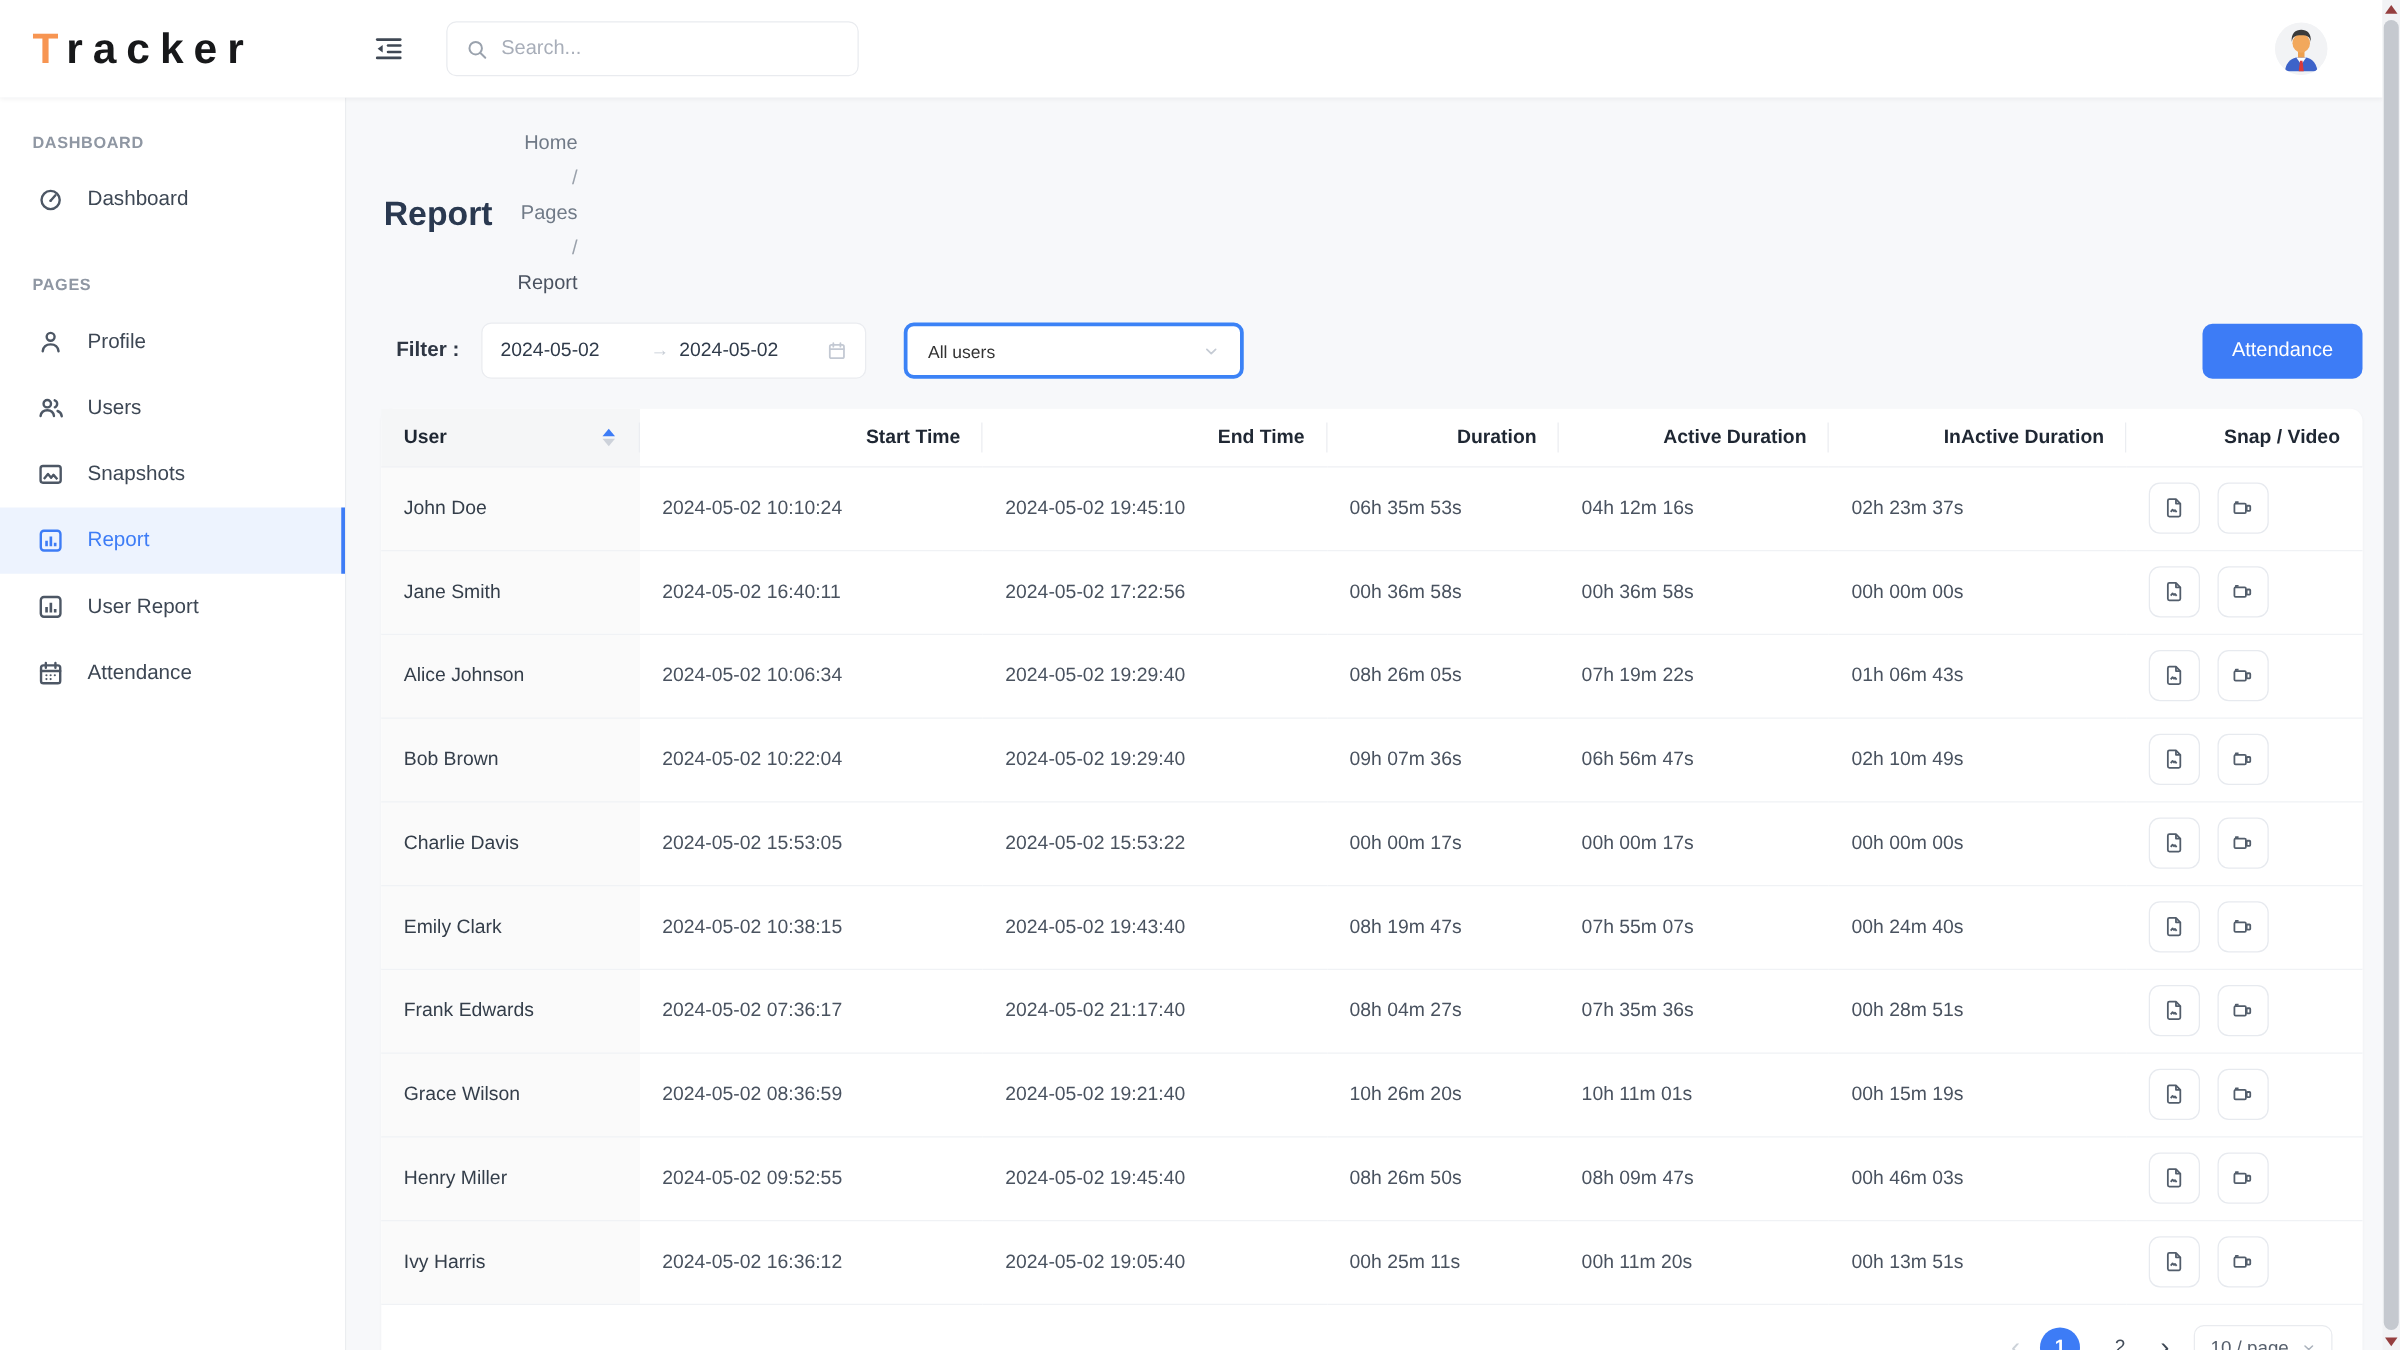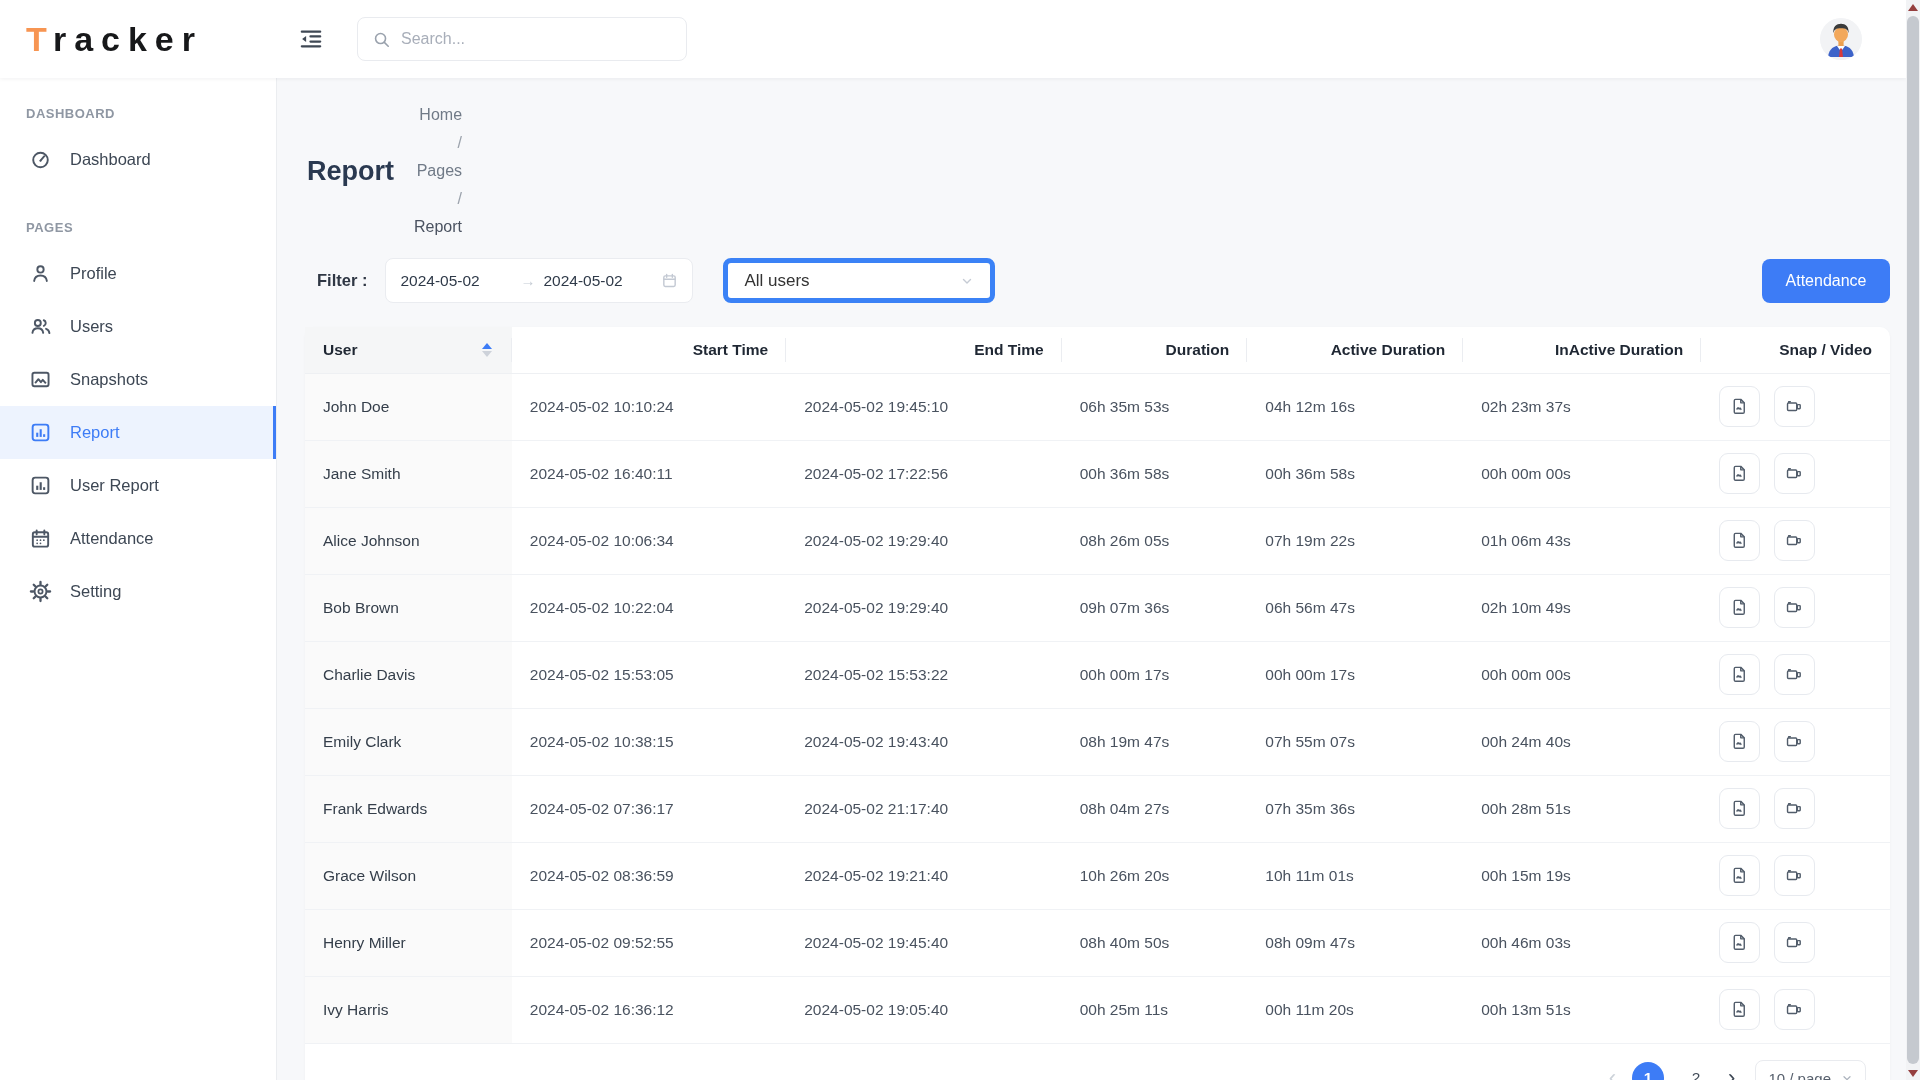--- a/index.html
+++ b/index.html
@@ -37,22 +37,22 @@
   .breadcrumb .sep { color:#9aa1ab; }
   .breadcrumb .current { color:#4a5260; }
 
   .filter-row { margin-top:22px; display:flex; align-items:center; }
   .filter-label { font-size:16.5px; font-weight:700; color:#2f3744; margin-left:12px; }
   .date-range { margin-left:18px; width:308px; height:45px; border:1px solid #eaecf0; border-radius:8px; background:#fff;
                 display:flex; align-items:center; padding:0 14px; }
   .date-range input { border:none; outline:none; width:112px; font-size:15.5px; color:#2f3a49; font-family:inherit; background:transparent; }
   .date-range .arrow { color:#c5cbd4; font-size:15px; margin:0 8px; }
   .date-range .cal { margin-left:auto; color:#c3c9d3; display:flex; cursor:pointer; }
-  .user-select { margin-left:30px; width:272px; height:45px; border:5px solid #3b82f6; border-radius:8px; background:#fff;
-                 display:flex; align-items:center; padding:0 16px; font-size:17px; color:#333; cursor:pointer; }
+  .user-select { margin-left:30px; width:272px; height:45px; border:3px solid #3b82f6; border-radius:8px; background:#fff;
+                 display:flex; align-items:center; padding:0 16px; font-size:14px; color:#333; cursor:pointer; }
   .user-select .chev { margin-left:auto; color:#c5cbd4; display:flex; }
   .attendance-btn { margin-left:auto; width:128px; height:44px; border:none; border-radius:8px; background:#3d7cf6; color:#fff;
                     font-size:16px; font-family:inherit; cursor:pointer; }
 
   
   .card { margin-top:24px; background:#fff; border-radius:10px; box-shadow:0 1px 3px rgba(16,24,40,.04); padding-bottom:18px; }
   table { width:100%; border-collapse:collapse; table-layout:fixed; }
   thead th { height:46px; text-align:right; padding:0 18px; font-size:15.5px; font-weight:700; color:#1f2733;
              border-bottom:1px solid #eef0f3; position:relative; }
   thead th:not(:last-child)::after { content:""; position:absolute; right:0; top:11px; height:24px; width:1px; background:#ebedf1; }
@@ -207,39 +207,20 @@
         <circle cx="8.5" cy="13.8" r="0.9" fill="currentColor" stroke="none"></circle>
           <circle cx="12" cy="13.8" r="0.9" fill="currentColor" stroke="none"></circle>
         <circle cx="15.5" cy="13.8" r="0.9" fill="currentColor" stroke="none"></circle>
           <circle cx="8.5" cy="17" r="0.9" fill="currentColor" stroke="none"></circle>
         <circle cx="12" cy="17" r="0.9" fill="currentColor" stroke="none"></circle>
       </svg>
     </span>
     <span class="s-label">Attendance</span>
   </div>
 
-  <div class="side-item">
-    <span class="s-icon">
-      <svg width="23" height="23" viewBox="0 0 24 24" fill="none" stroke="currentColor">
-        <circle cx="12" cy="12" r="6.2" stroke-width="2"></circle>
-          <circle cx="12" cy="12" r="2.2" stroke-width="1.8"></circle>
-        <g stroke-width="2.4" stroke-linecap="round">
-          <path d="M19.4 12H22"></path>
-            <path d="M17.23 17.23l1.84 1.84"></path>
-            <path d="M12 19.4V22"></path>
-            <path d="M6.77 17.23l-1.84 1.84"></path>
-          <path d="M4.6 12H2"></path>
-            <path d="M6.77 6.77L4.93 4.93"></path>
-            <path d="M12 4.6V2"></path>
-            <path d="M17.23 6.77l1.84-1.84"></path>
-        </g>
-      </svg>
-    </span>
-    <span class="s-label">Setting</span>
-  </div>
 </nav>
 
 <main class="content">
 
   <div class="title-row">
     <h1 class="page-title">Report</h1>
     <div class="breadcrumb">
       <span class="crumb">Home</span>
       <span class="sep">/</span>
       <span class="crumb">Pages</span>
@@ -548,21 +529,21 @@
           </span>
         </button>
       </div>
     </td>
   </tr>
 
   <tr>
     <td class="td-user">Henry Miller</td>
     <td>2024-05-02 09:52:55</td>
     <td>2024-05-02 19:45:40</td>
-    <td>08h 40m 50s</td>
+    <td>08h 26m 50s</td>
     <td>08h 09m 47s</td>
     <td>00h 46m 03s</td>
     <td>
       <div class="action-btns">
         <button class="icon-btn">
           <span>
             <svg width="19" height="19" viewBox="0 0 24 24" fill="none" stroke="currentColor" stroke-width="1.8" stroke-linejoin="round">
               <path d="M7 3h6.6L18 7.4V19a1.6 1.6 0 0 1-1.6 1.6H7A1.6 1.6 0 0 1 5.4 19V4.6A1.6 1.6 0 0 1 7 3z"></path>
               <path d="M13.6 3v4.4H18"></path>
               <path d="M8.3 15.8l1.9-2.3 1.4 1.7 1-1.2 1.7 2"></path>

